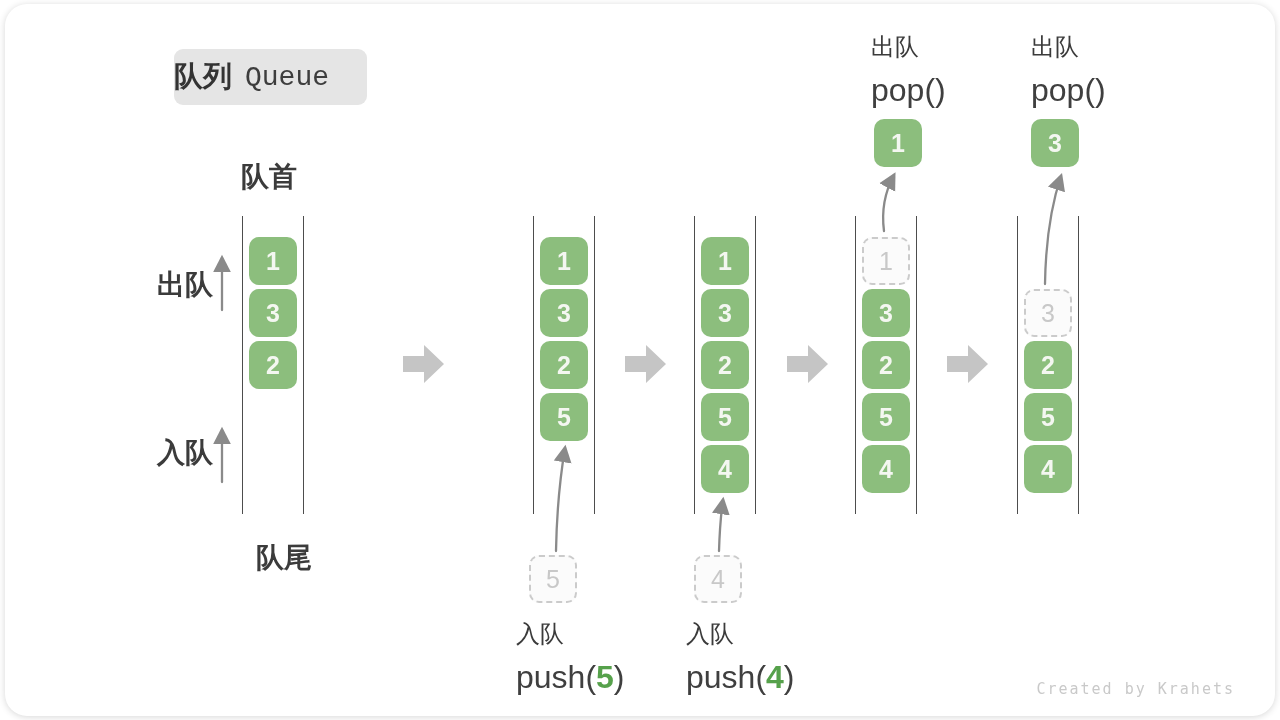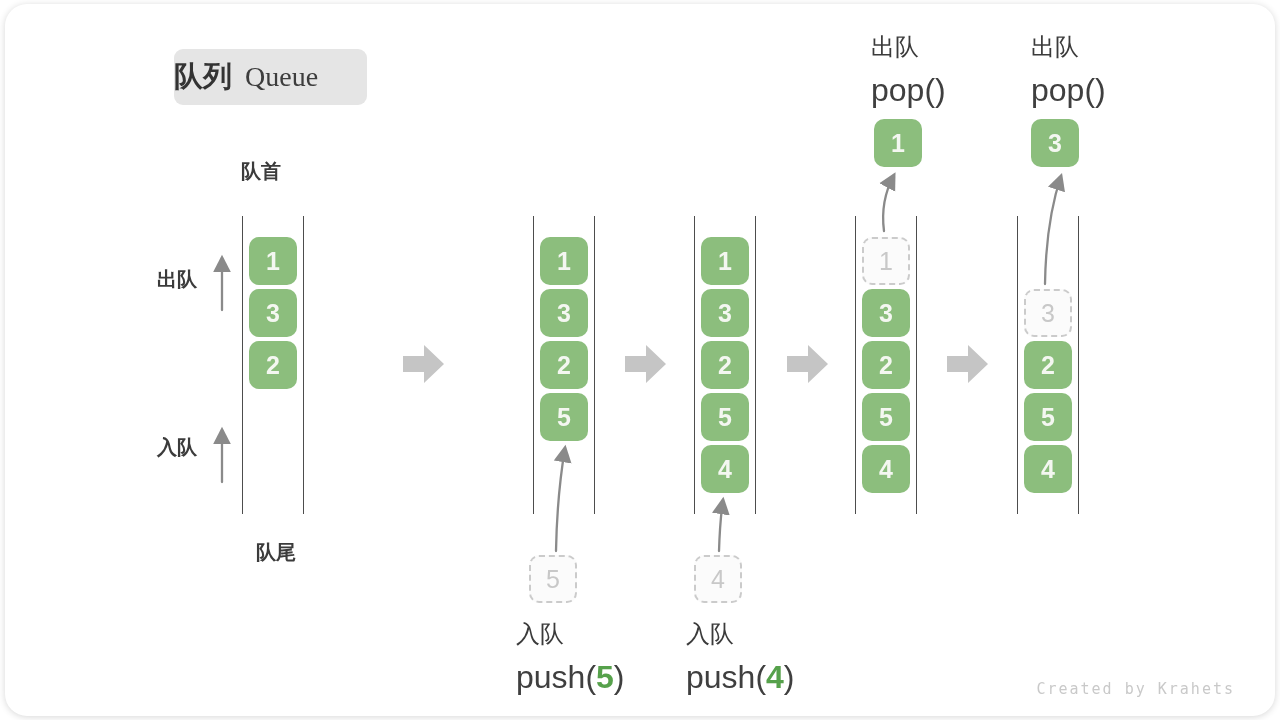--- a/index.html
+++ b/index.html
@@ -20,26 +20,26 @@
     position: absolute; left: 169px; top: 45px;
     width: 193px; height: 56px;
     background: var(--badge-bg, #e5e5e5);
     border-radius: 9px;
     display: flex; align-items: center; justify-content: flex-start; gap: 13px;
   }
   .title-zh {
     font-weight: 700; font-size: 29px; color: #333333;
   }
   .title-en {
-    font-family: Liberation Serif, serif;
+    font-family: Liberation Mono, monospace;
     font-size: 28px; color: #3d3d3d;
   }
   .side-label {
     position: absolute;
-    font-weight: 700; font-size: 20px; color: var(--label-dark, #3b3b3b);
+    font-weight: 700; font-size: 28px; color: var(--label-dark, #3b3b3b);
     white-space: nowrap;
   }
   #lbl-front   { left: 236px; top: 154px; }
   #lbl-rear    { left: 243px; top: 535px; margin-left: 8px; }
   #lbl-dequeue { left: 152px; top: 262px; }
   #lbl-enqueue { left: 152px; top: 430px; }
   .qcol {
     position: absolute;
     border-left: 1.6px solid #4d4d4d;
     border-right: 1.6px solid #4d4d4d;

